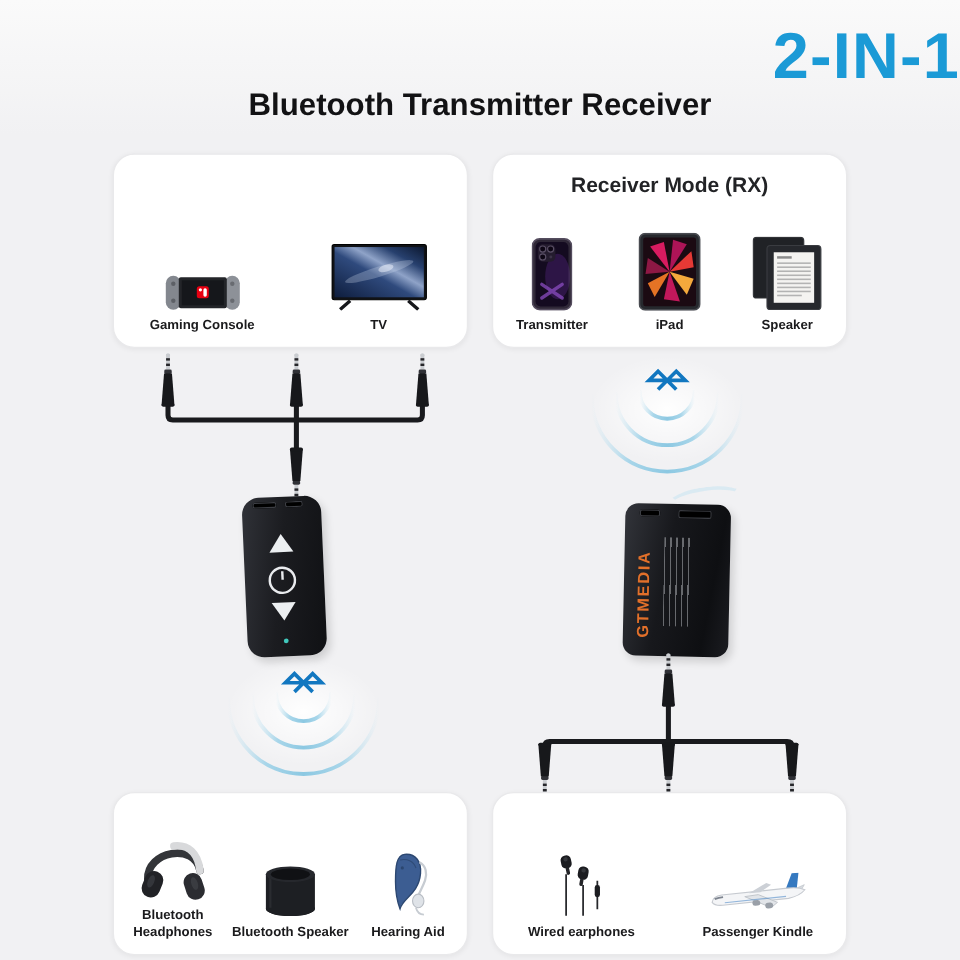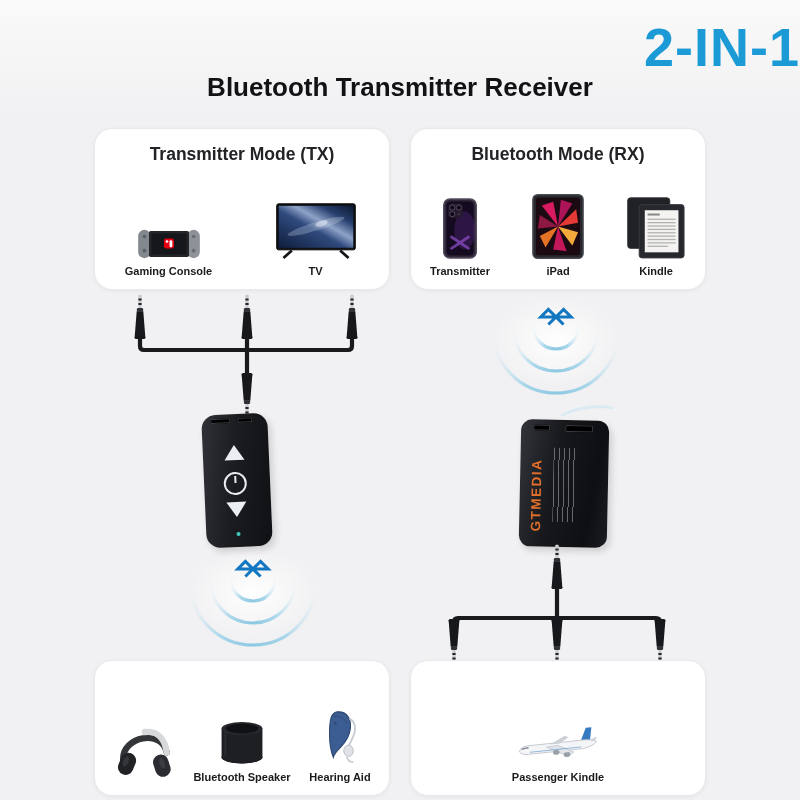--- a/index.html
+++ b/index.html
@@ -124,21 +124,20 @@
           <stop offset="0.78" stop-color="#27406e"></stop>
         <stop offset="1" stop-color="#0c1830"></stop>
       </linearGradient>
     </defs>
   </svg>
 
   <div class="title">2-IN-1</div>
   <div class="subtitle">Bluetooth Transmitter Receiver</div>
 
   <div class="card top left">
-    <div class="card-heading">Transmitter Mode (TX)</div>
     <div class="device-row">
       <div class="device">
         <div class="icon-slot">
           <svg viewBox="0 0 76 36" width="64" height="30">
             <rect x="1" y="1" width="15" height="34" rx="7.5" fill="#83878e"></rect>
             <rect x="60" y="1" width="15" height="34" rx="7.5" fill="#8d9198"></rect>
             <circle cx="8.5" cy="9" r="2.2" fill="#5d6066"></circle>
               <circle cx="67.5" cy="9" r="2.2" fill="#686b71"></circle>
             <circle cx="8.5" cy="26" r="2.2" fill="#5d6066"></circle>
               <circle cx="67.5" cy="26" r="2.2" fill="#686b71"></circle>
@@ -160,21 +159,21 @@
             <ellipse cx="49" cy="22" rx="7" ry="3" fill="#eef2fb" opacity="0.5" transform="rotate(-17 49 22)"></ellipse>
             <path d="M17 51 L8 59 M69 51 L78 59" stroke="#17181c" stroke-width="3"></path>
           </svg>
         </div>
         <div class="label">TV</div>
       </div>
     </div>
   </div>
 
   <div class="card top right">
-    <div class="card-heading">Bluetooth Mode (RX)</div>
+    <div class="card-heading">Receiver Mode (RX)</div>
     <div class="device-row">
       <div class="device">
         <div class="icon-slot">
           <svg viewBox="0 0 36 64" width="34" height="61">
             <rect x="0.75" y="0.75" width="34.5" height="62.5" rx="6.5" fill="#2f2837" stroke="#544c5e" stroke-width="1.5"></rect>
             <rect x="3.5" y="3.5" width="29" height="57" rx="4.5" fill="#140b20"></rect>
             <ellipse cx="23" cy="34" rx="11" ry="20" fill="#6a2f9e" opacity="0.3"></ellipse>
             <path d="M9 41 L27 53 M27 41 L9 53" stroke="#8a4cc0" stroke-width="3" opacity="0.75" stroke-linecap="round"></path>
             <rect x="5.5" y="5.5" width="15.5" height="15.5" rx="4.5" fill="#241c2e"></rect>
             <circle cx="9.8" cy="9.8" r="2.7" fill="#0d0614" stroke="#5a4f66"></circle>
@@ -212,21 +211,21 @@
             <rect x="22" y="26.6" width="30" height="1.4" fill="#b3b3b3"></rect>
             <rect x="22" y="30.2" width="30" height="1.4" fill="#b3b3b3"></rect>
             <rect x="22" y="33.8" width="30" height="1.4" fill="#b3b3b3"></rect>
             <rect x="22" y="37.4" width="30" height="1.4" fill="#b3b3b3"></rect>
             <rect x="22" y="41" width="30" height="1.4" fill="#b3b3b3"></rect>
             <rect x="22" y="44.6" width="30" height="1.4" fill="#b3b3b3"></rect>
             <rect x="22" y="48.2" width="30" height="1.4" fill="#b3b3b3"></rect>
             <rect x="22" y="51.8" width="22" height="1.4" fill="#b3b3b3"></rect>
           </svg>
         </div>
-        <div class="label">Kindle</div>
+        <div class="label">Speaker</div>
       </div>
     </div>
   </div>
 
   <svg class="cable-svg tx-cable" width="252" height="128" viewBox="0 0 252 128">
     <path d="M22 42 L22 52 Q22 56 26 56 L230 56 Q234 56 234 52 L234 42" fill="none" stroke="#191a1d" stroke-width="4.2"></path>
     <path d="M129 42 L129 82" fill="none" stroke="#191a1d" stroke-width="4.2"></path>
     <use href="#jack" x="22" y="0"></use>
     <use href="#jack" x="129" y="0"></use>
     <use href="#jack" x="234" y="0"></use>
@@ -285,20 +284,21 @@
             <g transform="rotate(22 13 42)">
                 <rect x="5" y="30" width="17" height="25" rx="8.5" fill="#212226"></rect>
               </g>
             <g transform="rotate(-18 52 44)">
                 <rect x="43" y="32" width="17" height="25" rx="8.5" fill="#2b2c31"></rect>
               </g>
             <ellipse cx="12" cy="40" rx="3" ry="6" fill="#34363b" transform="rotate(22 12 40)"></ellipse>
             <ellipse cx="52" cy="42" rx="3" ry="6" fill="#3a3c41" transform="rotate(-18 52 42)"></ellipse>
           </svg>
         </div>
+        <div class="label">Bluetooth Headphones</div>
       </div>
       <div class="device">
         <div class="icon-slot">
           <svg viewBox="0 0 56 48" width="52" height="45">
             <ellipse cx="28" cy="40" rx="22" ry="6.5" fill="#141518"></ellipse>
             <path d="M6 9 L6 40 A22 6.5 0 0 0 50 40 L50 9 Z" fill="#1d1f23"></path>
             <path d="M10 12 L10 39" stroke="#33353a" stroke-width="2" opacity="0.6"></path>
             <ellipse cx="28" cy="9" rx="22" ry="7" fill="#26282d"></ellipse>
             <ellipse cx="28" cy="9" rx="17.5" ry="5.2" fill="#101114"></ellipse>
           </svg>
@@ -316,20 +316,41 @@
             <path d="M26 49 C27 53 30 55 33 55" stroke="#c7ccd2" stroke-width="1.6" fill="none"></path>
           </svg>
         </div>
         <div class="label">Hearing Aid</div>
       </div>
     </div>
   </div>
 
   <div class="card bottom right">
     <div class="device-row">
+      <div class="device">
+        <div class="icon-slot">
+          <svg viewBox="0 0 46 58" width="42" height="53">
+            <path d="M8.5 18 L8.5 56" stroke="#26272b" stroke-width="1.6"></path>
+            <path d="M24 28 L24 56" stroke="#26272b" stroke-width="1.6"></path>
+            <path d="M37 24 L37 50" stroke="#26272b" stroke-width="1.6"></path>
+            <g transform="rotate(-12 8 8)">
+              <rect x="4" y="1" width="9.5" height="12" rx="4.2" fill="#1b1c20"></rect>
+              <rect x="7" y="12" width="3.2" height="7" rx="1.5" fill="#232428"></rect>
+              <circle cx="8.7" cy="4.5" r="2" fill="#34363b"></circle>
+            </g>
+            <g transform="rotate(10 24 16)">
+              <rect x="19.5" y="11" width="9.5" height="12" rx="4.2" fill="#1b1c20"></rect>
+              <rect x="22.5" y="22" width="3.2" height="7" rx="1.5" fill="#232428"></rect>
+              <circle cx="24.2" cy="14.5" r="2" fill="#34363b"></circle>
+            </g>
+            <rect x="34.6" y="28" width="4.8" height="11" rx="2.2" fill="#1b1c20"></rect>
+          </svg>
+        </div>
+        <div class="label">Wired earphones</div>
+      </div>
       <div class="device">
         <div class="icon-slot">
           <svg viewBox="0 0 88 40" width="84" height="38">
             <g transform="rotate(-6 44 20)">
               <path d="M68 18 L75 4 L81 4 L78 18 Z" fill="#3579c0"></path>
               <path d="M70 20 L85 15 L80 22 Z" fill="#d7dbe0" stroke="#bfc4ca" stroke-width="0.6"></path>
               <path d="M3 22 Q4 17 12 16.5 L70 16.5 Q80 16.5 85 19.5 Q80 24.5 70 25.5 L12 25.5 Q5 25.5 3 22 Z" fill="#f4f5f7" stroke="#c6cad0" stroke-width="1"></path>
               <path d="M36 17.5 L52 10 L56 12 L46 17.5 Z" fill="#ccd0d6"></path>
               <path d="M32 20 L54 32 L60 28 L44 19.5 Z" fill="#e2e5e9" stroke="#c0c4ca" stroke-width="0.8"></path>
               <rect x="38" y="24" width="7" height="5" rx="2.5" fill="#9aa0a8"></rect>

